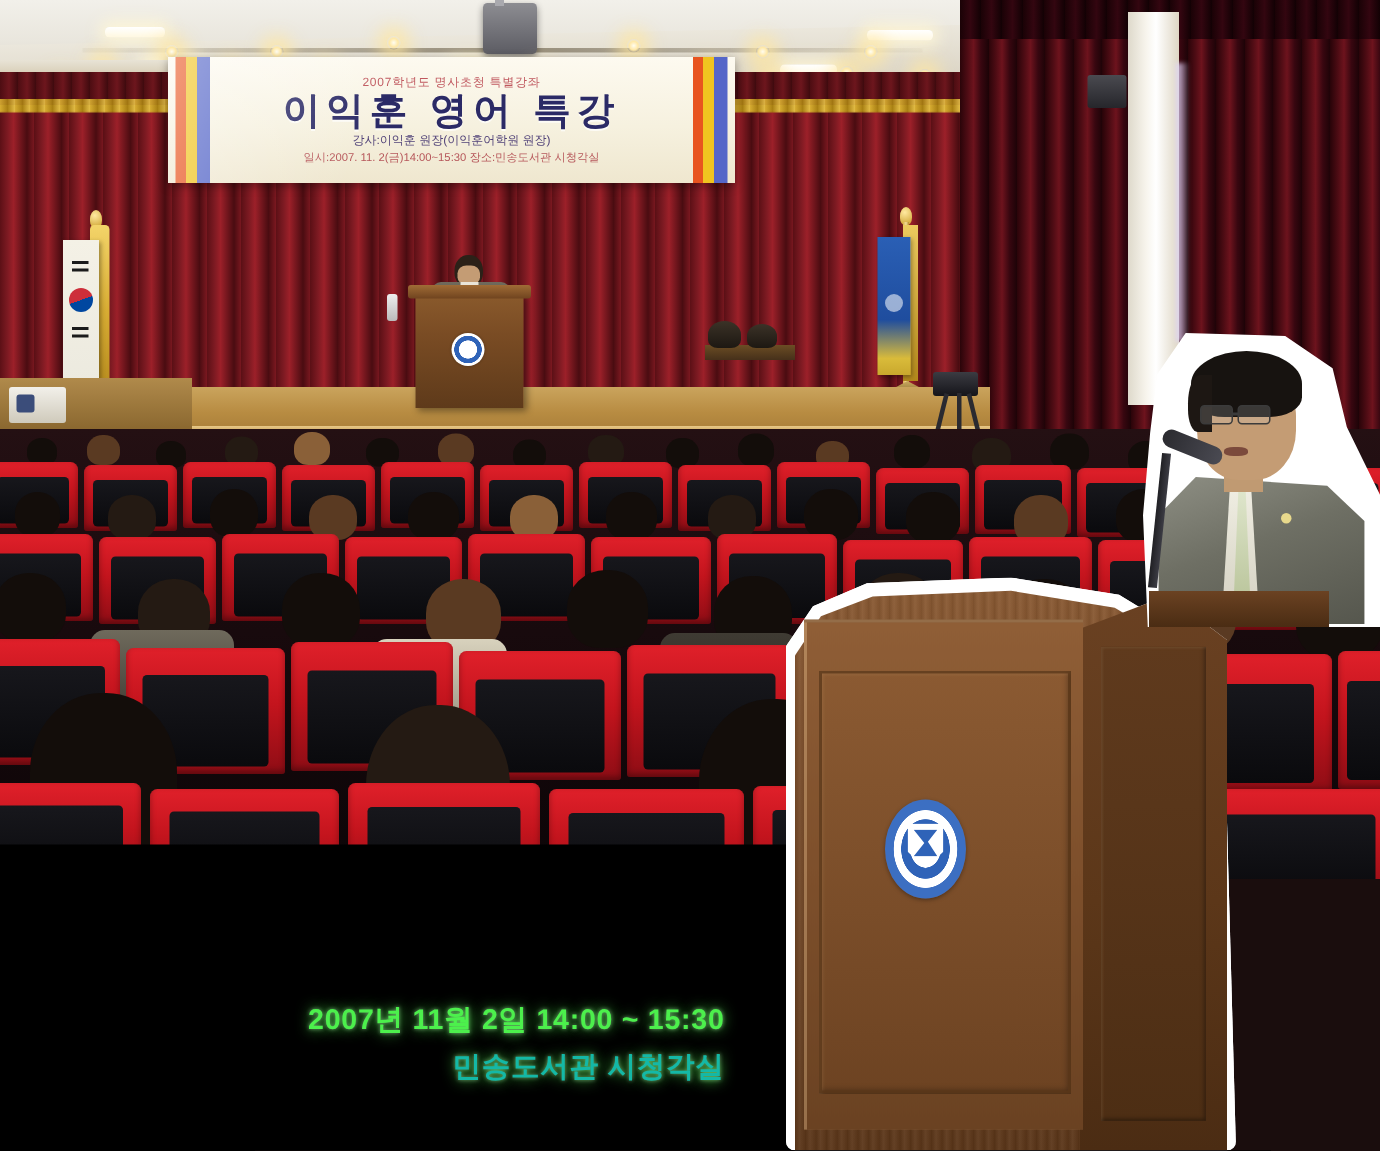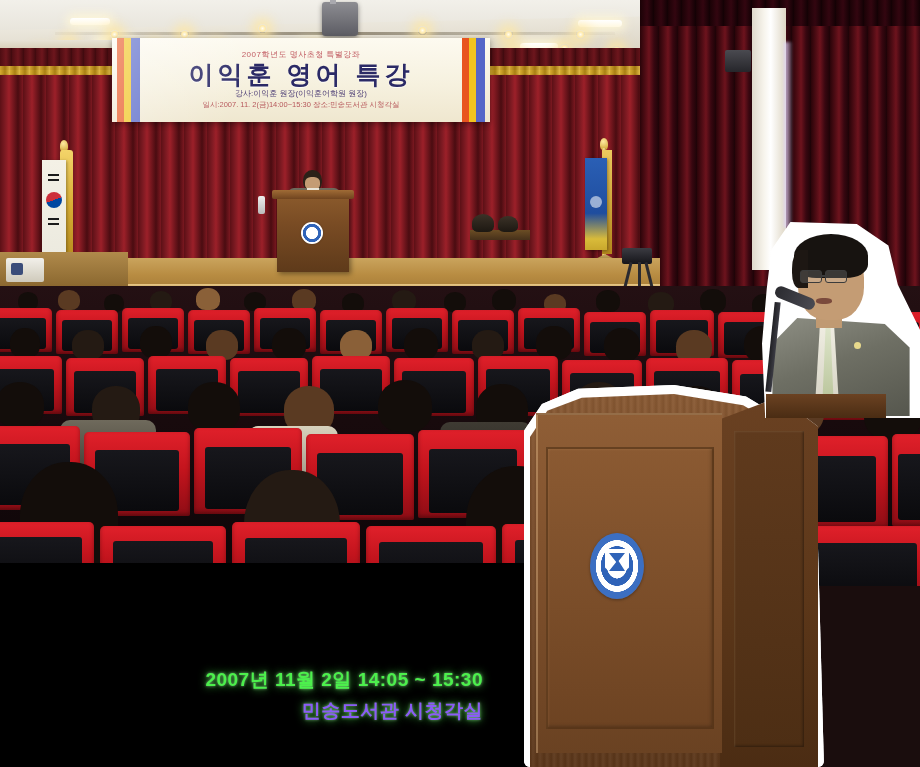--- a/index.html
+++ b/index.html
@@ -317,21 +317,21 @@
   .cap-blue { color: #b9d4ef; text-shadow: 0 0 9px rgba(150,195,240,.7); }
   .cap-gold { color: #f2b340; text-shadow: 0 0 10px rgba(242,179,64,.8); }
   .cap-line2 {
     position: absolute; right: 50px; top: 104px;
     font-size: 19px; font-weight: 700; color: #4cf04c; white-space: nowrap;
     letter-spacing: .5px;
     text-shadow: 0 0 9px rgba(76,240,76,.85), 0 0 3px rgba(200,255,200,.6);
   }
   .cap-line3 {
     position: absolute; right: 50px; top: 135px;
-    font-size: 19px; font-weight: 700; color: #8b5cf6; white-space: nowrap;
+    font-size: 19px; font-weight: 700; color: #14b8a6; white-space: nowrap;
     letter-spacing: .5px;
     text-shadow: 0 0 9px rgba(76,240,76,.85), 0 0 3px rgba(200,255,200,.6);
   }
 
   
   .inset-podium {
     position: absolute; left: 524px; top: 385px; width: 300px; height: 382px;
     z-index: 8;
     filter: drop-shadow(0 0 0 #fff);
   }
@@ -686,21 +686,21 @@
     <div class="seat" style="left:-30px; top:236px; width:124px; height:70px;"></div>
     <div class="seat" style="left:100px; top:240px; width:126px; height:70px;"></div>
     <div class="seat" style="left:232px; top:236px; width:128px; height:72px;"></div>
     <div class="seat" style="left:366px; top:240px; width:130px; height:72px;"></div>
     <div class="seat" style="left:502px; top:238px; width:132px; height:74px;"></div>
     <div class="seat" style="left:640px; top:242px; width:136px; height:74px;"></div>
     <div class="seat" style="left:782px; top:240px; width:150px; height:76px;"></div>
   </div>
 
   <div class="caption">
-    <div class="cap-line2">2007년 11월 2일 14:05 ~ 15:30</div>
+    <div class="cap-line2">2007년 11월 2일 14:00 ~ 15:30</div>
     <div class="cap-line3">민송도서관 시청각실</div>
   </div>
 
   <div class="inset-podium">
     <div class="podium-outline"></div>
     <div class="podium-body"></div>
     <div class="podium-side"></div>
     <div class="podium-face"></div>
     <div class="podium-panel"></div>
     <div class="podium-side-panel"></div>

